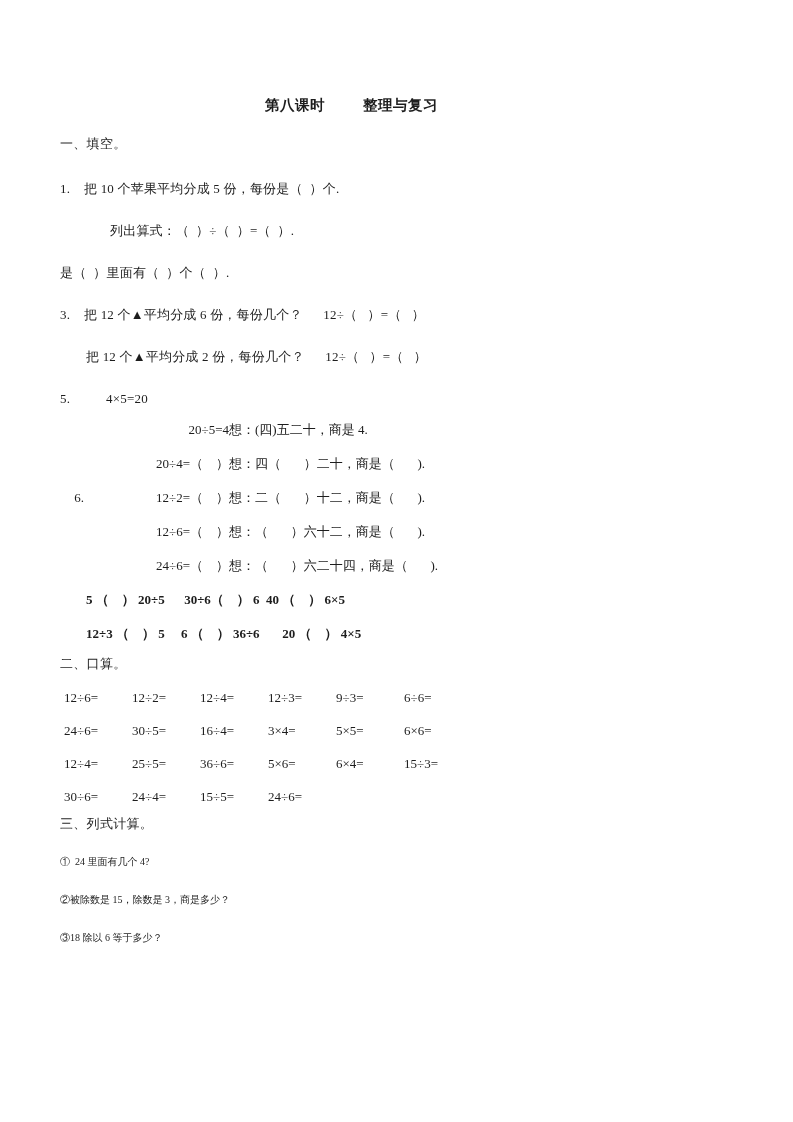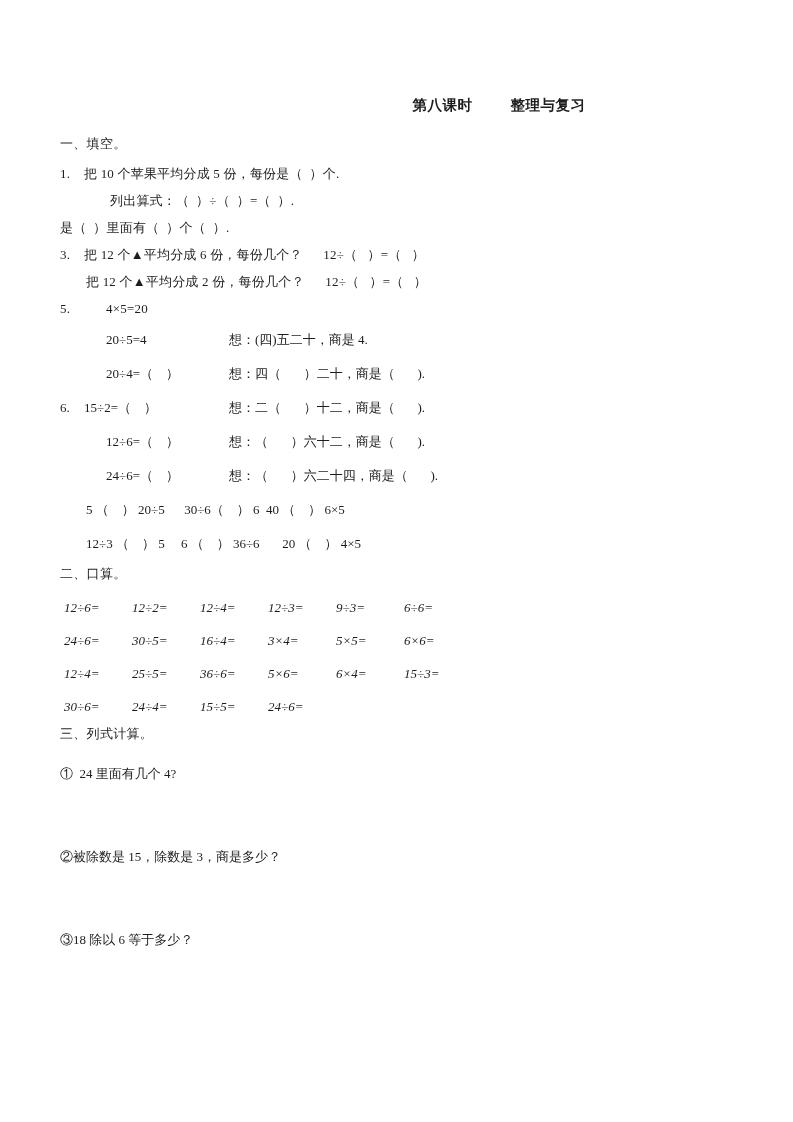--- a/index.html
+++ b/index.html
@@ -23,87 +23,87 @@
   }
 
   
   .doc-title {
     margin-top: 96px;
     font-size: 14.5px;
     font-weight: bold;
     letter-spacing: 0.5px;
     padding-left: 205px;
     white-space: pre;
-    text-align: center;
   }
   .doc-title .gap { display: inline-block; width: 38px; }
 
   
   .sec-head {
     font-size: 13px;
     font-weight: normal;
     margin-top: 20px;
     letter-spacing: 0.3px;
   }
 
   
   .line {
     font-size: 13px;
     line-height: 1.0;
-    margin-top: 14px;
+    margin-top: 29px;
     white-space: pre;
     letter-spacing: 0.2px;
   }
   .line.indent { padding-left: 26px; }
 
   
   .num { display: inline-block; width: 24px; }
 
   
   .trow {
     font-size: 13px;
     margin-top: 16px;
     white-space: pre;
     display: flex;
     align-items: baseline;
+    text-align: right;
   }
   .trow .c-num   { width: 24px; flex: none; }
   .trow .c-expr  { width: 145px; flex: none; }
   .trow .c-expr.sub { padding-left: 22px; box-sizing: border-box; }
   .trow .c-think { flex: none; }
 
   
   .cmp {
     font-size: 13px;
     margin-top: 16px;
     white-space: pre;
     padding-left: 26px;
+    font-weight: bold;
   }
 
   
   .oral-row {
     display: flex;
     margin-top: 17px;
     padding-left: 4px;
     font-size: 13px;
     white-space: pre;
-    font-style: italic;
   }
   .oral-row .cell {
     width: 68px;
     flex: none;
   }
 
   
   .wp {
-    font-size: 13px;
+    font-size: 10px;
     margin-top: 22px;
     white-space: pre;
   }
-  .wp.spaced { margin-top: 65px; }
+  .wp.spaced { margin-top: 24px; }
 </style>
 </head>
 <body>
 
 <div class="page">
 
   <div class="doc-title"><span>第八课时</span><span class="gap"></span><span>整理与复习</span></div>
 
   <div class="sec-head">一、填空。</div>
 
@@ -123,21 +123,21 @@
     <span class="c-think">想：(四)五二十，商是 4.</span>
   </div>
   <div class="trow">
     <span class="c-num"></span>
     <span class="c-expr sub">20÷4=（    ）</span>
     <span class="c-think">想：四（       ）二十，商是（       ).</span>
   </div>
 
   <div class="trow">
     <span class="c-num">6.</span>
-    <span class="c-expr">15÷2=（    ）</span>
+    <span class="c-expr">12÷2=（    ）</span>
     <span class="c-think">想：二（       ）十二，商是（       ).</span>
   </div>
   <div class="trow">
     <span class="c-num"></span>
     <span class="c-expr sub">12÷6=（    ）</span>
     <span class="c-think">想：（       ）六十二，商是（       ).</span>
   </div>
   <div class="trow">
     <span class="c-num"></span>
     <span class="c-expr sub">24÷6=（    ）</span>

